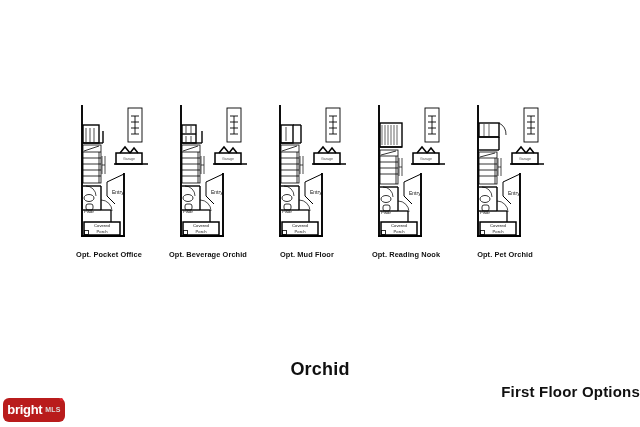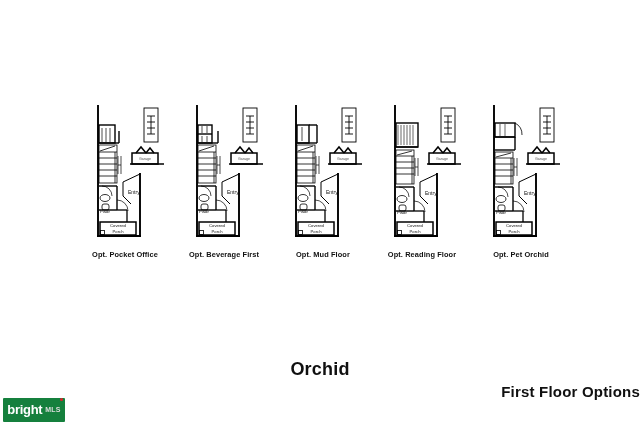--- a/index.html
+++ b/index.html
@@ -19,21 +19,21 @@
     position: absolute;
     left: 0; top: 0;
     width: 640px;
     height: 427px;
     background: #ffffff;
   }
 
   
   #plan-row {
     position: absolute;
-    left: 78px;
+    left: 62px;
     top: 100px;
     width: 490px;
     height: 170px;
     display: flex;
     align-items: flex-end;
     justify-content: space-between;
   }
 
   .plan-cell {
     width: 94px;
@@ -83,22 +83,22 @@
     text-align: right;
   }
 
   
   #watermark {
     position: absolute;
     left: 3px;
     top: 398px;
     width: 62px;
     height: 24px;
-    background: #15803d;
-    border-radius: 1px;
+    background: #b91c1c;
+    border-radius: 6px;
     display: flex;
     align-items: center;
     justify-content: center;
     gap: 3px;
   }
   #wm-bright {
     font-size: 13px;
     font-weight: bold;
     color: #ffffff;
     letter-spacing: -0.3px;
@@ -279,21 +279,21 @@
           <rect x="54" y="53" width="26" height="11"></rect>
           <path d="M 58 53 L 63 47 L 68 53"></path>
           <path d="M 68 53 L 72 48 L 76 53"></path>
         </g>
         <text x="67" y="60" font-family="Liberation Sans, sans-serif" font-size="3.6" fill="#555" text-anchor="middle">Garage</text>
         <text x="50" y="94" font-family="Liberation Sans, sans-serif" font-size="5" fill="#111">Entry</text>
         <text x="27" y="112.5" font-family="Liberation Sans, sans-serif" font-size="4.4" fill="#111" text-anchor="middle">Pwdr</text>
         <text x="40" y="127" font-family="Liberation Sans, sans-serif" font-size="4.2" fill="#111" text-anchor="middle">Covered</text>
         <text x="40" y="132.5" font-family="Liberation Sans, sans-serif" font-size="4.2" fill="#111" text-anchor="middle">Porch</text>
       </svg>
-      <div class="plan-caption">Opt. Beverage First</div>
+      <div class="plan-caption">Opt. Beverage Orchid</div>
     </div>
 
     <div class="plan-cell">
       <svg class="plan-svg" viewBox="0 0 94 150">
         <g fill="none" stroke="#000" stroke-width="1.9" stroke-linecap="square">
           <line x1="20" y1="6" x2="20" y2="136"></line>
           <line x1="20" y1="136" x2="62" y2="136"></line>
           <line x1="62" y1="136" x2="62" y2="74"></line>
         </g>
         <g fill="none" stroke="#000" stroke-width="0.9">
@@ -437,21 +437,21 @@
           <rect x="54" y="53" width="26" height="11"></rect>
           <path d="M 58 53 L 63 47 L 68 53"></path>
           <path d="M 68 53 L 72 48 L 76 53"></path>
         </g>
         <text x="67" y="60" font-family="Liberation Sans, sans-serif" font-size="3.6" fill="#555" text-anchor="middle">Garage</text>
         <text x="50" y="95" font-family="Liberation Sans, sans-serif" font-size="5" fill="#111">Entry</text>
         <text x="27" y="113.5" font-family="Liberation Sans, sans-serif" font-size="4.4" fill="#111" text-anchor="middle">Pwdr</text>
         <text x="40" y="127" font-family="Liberation Sans, sans-serif" font-size="4.2" fill="#111" text-anchor="middle">Covered</text>
         <text x="40" y="132.5" font-family="Liberation Sans, sans-serif" font-size="4.2" fill="#111" text-anchor="middle">Porch</text>
       </svg>
-      <div class="plan-caption">Opt. Reading Floor</div>
+      <div class="plan-caption">Opt. Reading Nook</div>
     </div>
 
     <div class="plan-cell">
       <svg class="plan-svg" viewBox="0 0 94 150">
         <g fill="none" stroke="#000" stroke-width="1.9" stroke-linecap="square">
           <line x1="20" y1="6" x2="20" y2="136"></line>
           <line x1="20" y1="136" x2="62" y2="136"></line>
           <line x1="62" y1="136" x2="62" y2="74"></line>
         </g>
         <g fill="none" stroke="#000" stroke-width="0.9">

